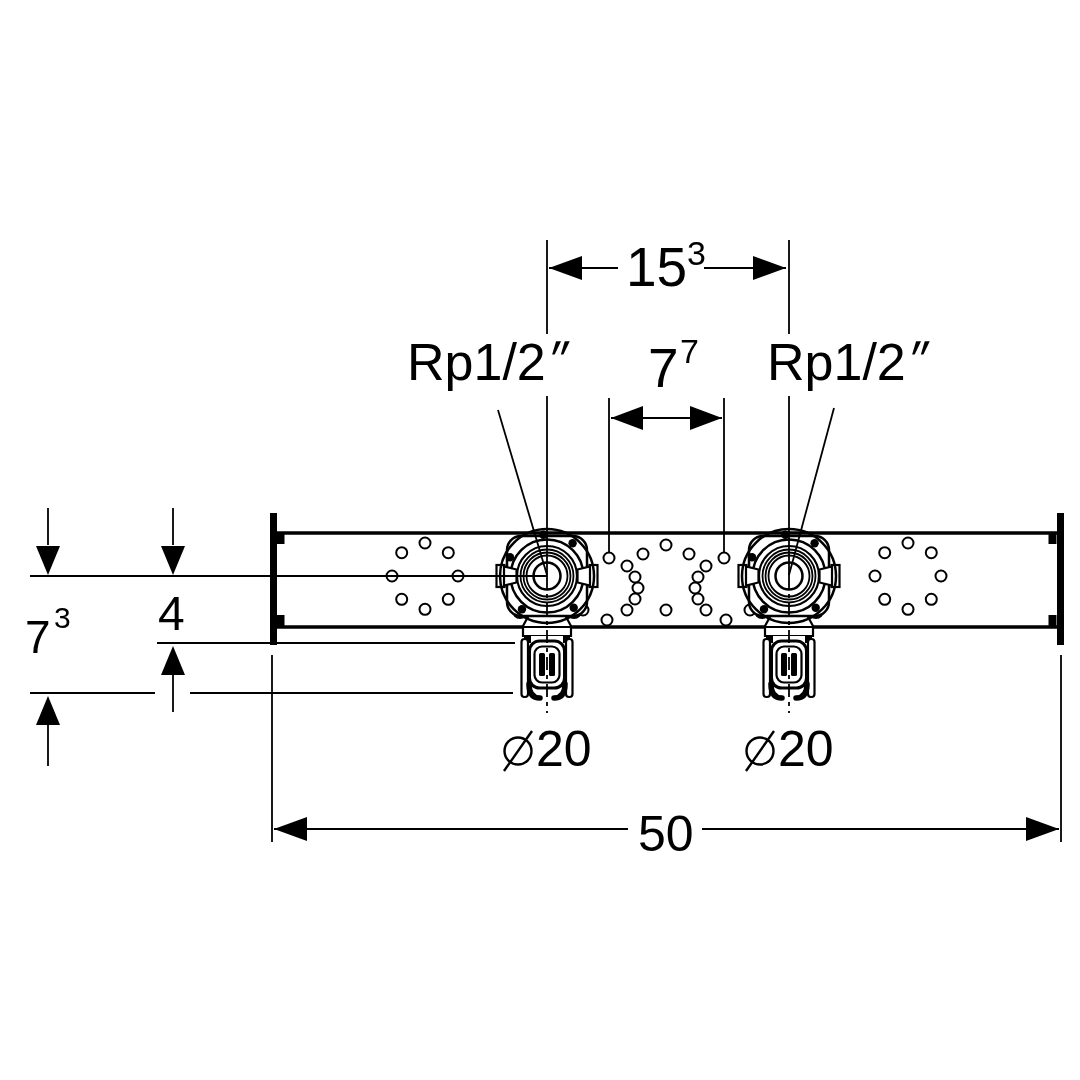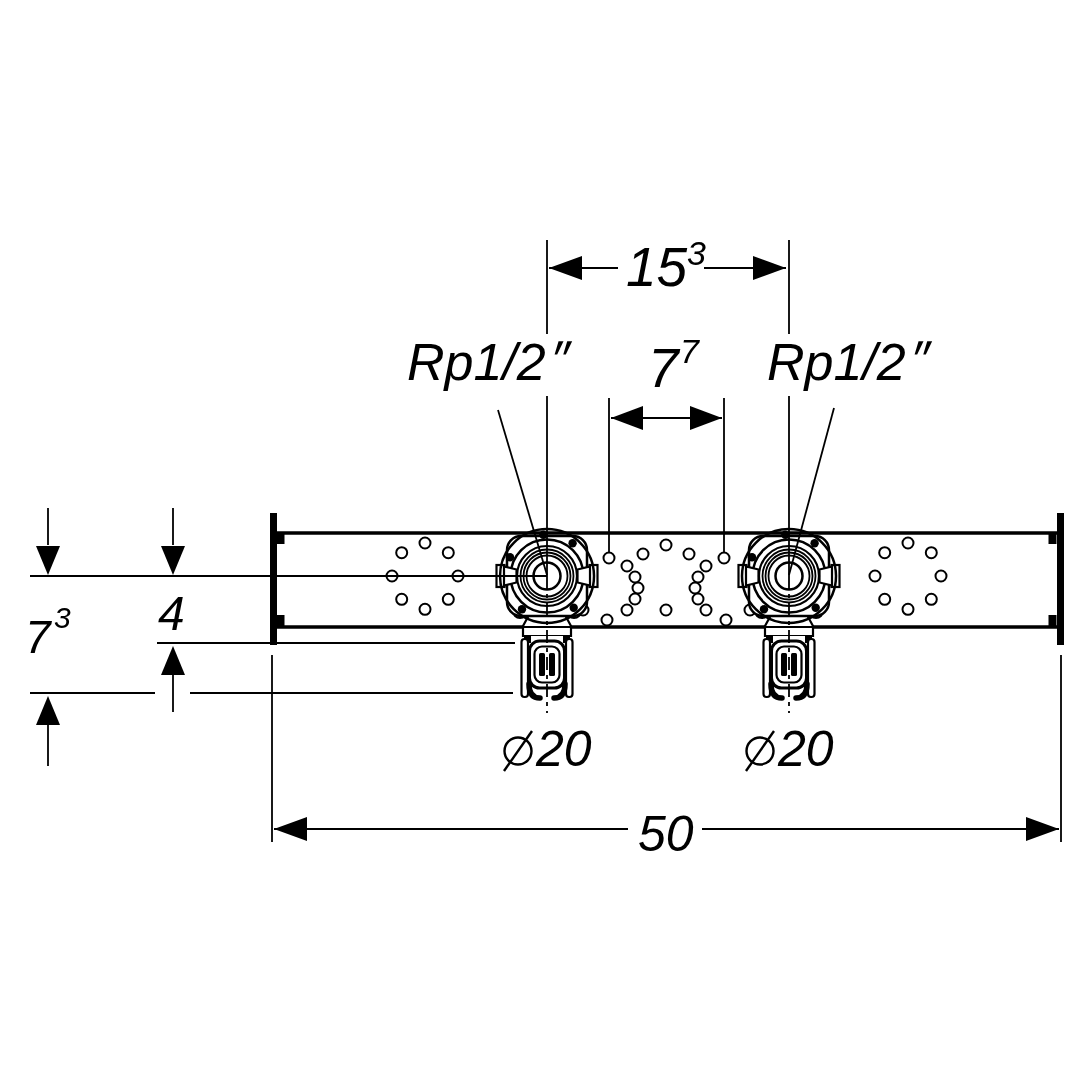--- a/index.html
+++ b/index.html
@@ -1,16 +1,16 @@
 <!DOCTYPE html>
 <html><head>
 <meta charset="utf-8">
 <style>
   html,body{margin:0;padding:0;background:#fff;}
-  .canvas{width:1080px;height:1080px;background:#fff;position:relative;font-style:italic;}
+  .canvas{width:1080px;height:1080px;background:#fff;position:relative;}
   svg{display:block;}
   .ln{stroke:#000;stroke-width:1.8;fill:none;}
   .ln2{stroke:#000;stroke-width:2.2;fill:none;}
   .ln24{stroke:#000;stroke-width:2.4;fill:none;}
   .ln25{stroke:#000;stroke-width:2.5;fill:none;}
   .ln3{stroke:#000;stroke-width:3;fill:none;}
   .rail{stroke:#000;stroke-width:3.5;fill:none;}
   .wf{fill:#fff;}
   .bk{fill:#000;stroke:none;}
   .hook{stroke:#000;stroke-width:5.5;fill:none;stroke-linecap:round;}

